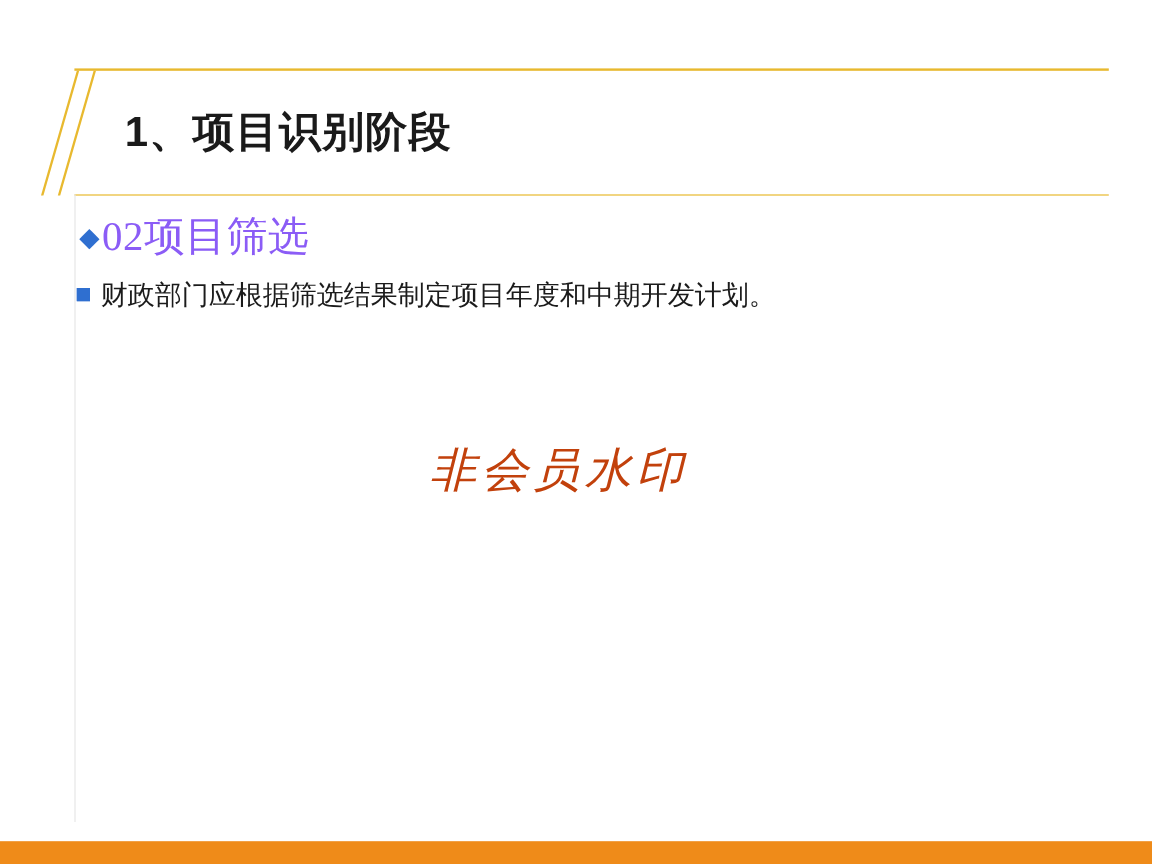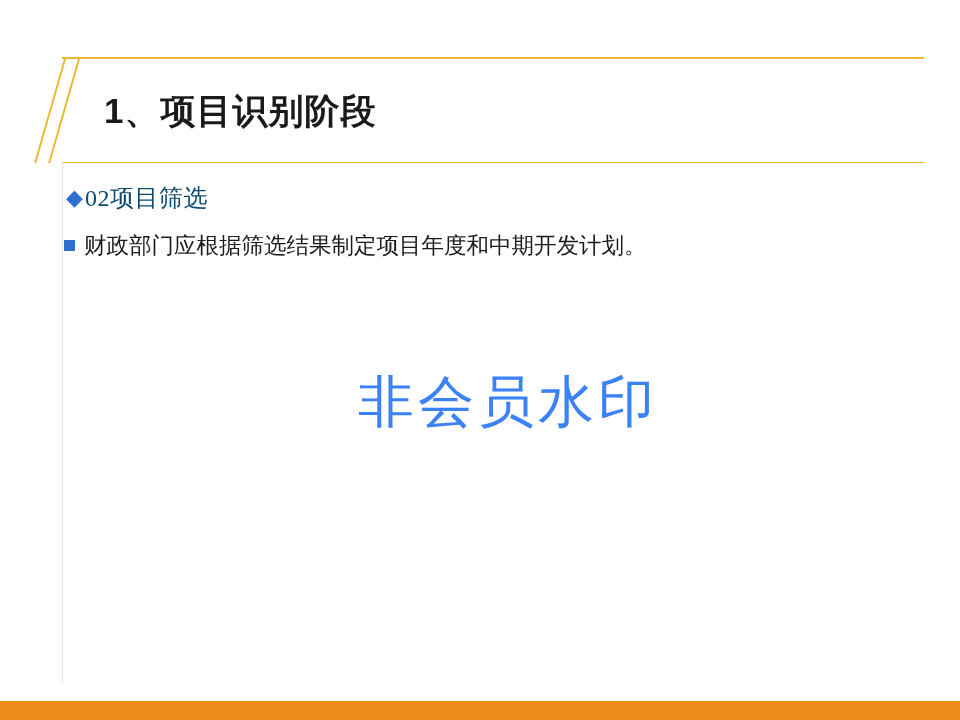--- a/index.html
+++ b/index.html
@@ -97,22 +97,22 @@
     align-items: center;
     margin: 0 0 10px 4px;
   }
   .diamond {
     color: #2f6fd0;
     font-size: 22px;
     line-height: 1;
     margin-right: 2px;
   }
   .heading-text {
-    color: #0c4a6e;
-    font-size: 24px;
+    color: #8b5cf6;
+    font-size: 34px;
     font-weight: normal;
     line-height: 34px;
     letter-spacing: 0.5px;
   }
 
   .bullet-block {
     position: relative;
     margin: 0 0 8px 0;
     padding-left: 22px;
     font-size: 22.5px;
@@ -130,25 +130,26 @@
   }
   .red { color: #ff0000; }
   .dark { color: #1b1b1b; }
 
   
   .watermark {
     position: absolute;
     left: 358px;
     top: 336px;
     font-family: "Liberation Sans", "DejaVu Sans", sans-serif;
-    font-size: 56px;
-    color: #3b82f6;
+    font-size: 39px;
+    color: #c2410c;
     letter-spacing: 4px;
     user-select: none;
     pointer-events: none;
+    font-style: italic;
   }
 
   
   .bottom-white {
     position: absolute;
     left: 0;
     bottom: 46px;
     width: 960px;
     height: 4px;
     background: #ffffff;

